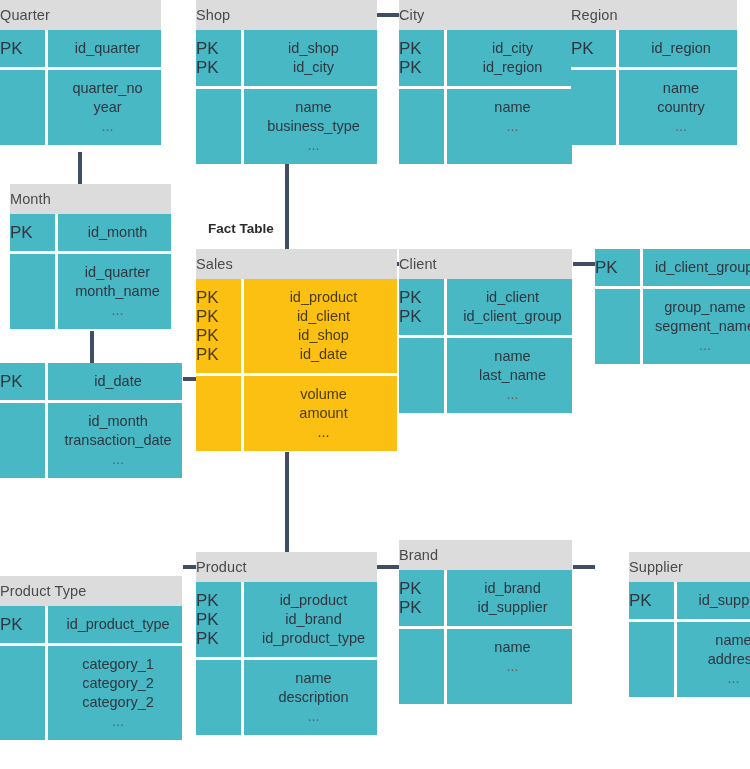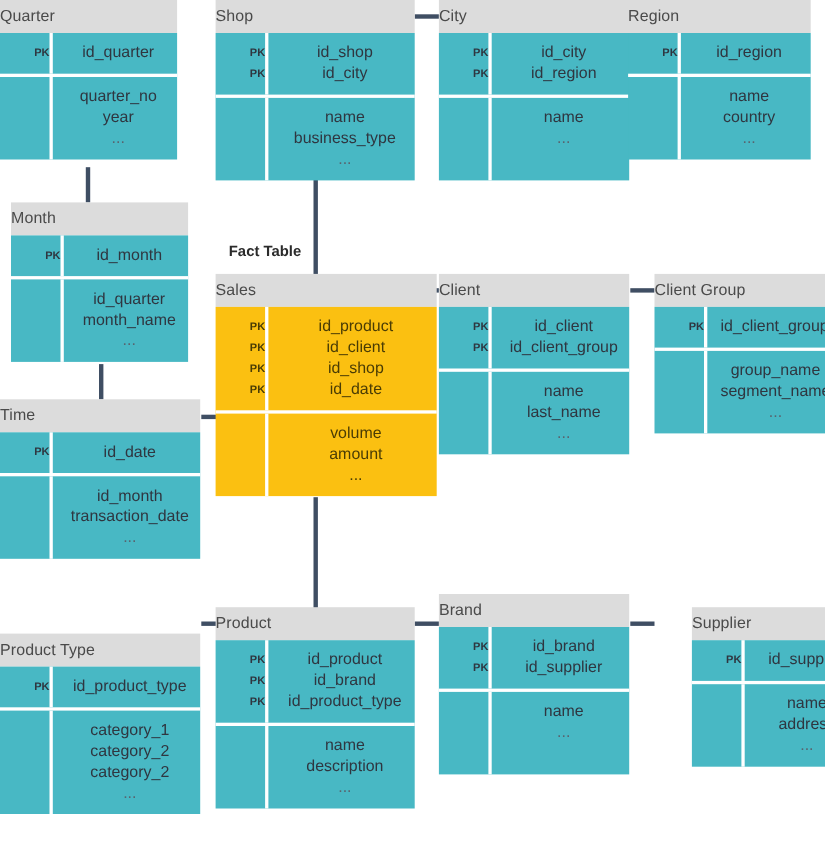--- a/index.html
+++ b/index.html
@@ -68,26 +68,25 @@
     box-sizing: border-box;
     text-align: center;
   }
   .row-line {
     font-size: 14.5px;
     line-height: 19px;
     color: #2f3640;
     white-space: nowrap;
   }
   .key-line {
-    font-size: 10px;
+    font-size: 17px;
     line-height: 19px;
     color: #2f3640;
-    text-align: right;
+    text-align: left;
     white-space: nowrap;
-    font-weight: bold;
   }
   .row-line.ellip,
   .key-line.blank {
     color: #59636e;
   }
   .entity.fact .row-line,
   .entity.fact .key-line {
     color: #4a3c05;
   }
   .pad-pk {
@@ -311,21 +310,20 @@
         <div class="col-attr">
           <div class="row-line">name</div>
           <div class="row-line">last_name</div>
           <div class="row-line ellip">...</div>
         </div>
       </div>
     </div>
   </div>
 
   <div class="entity" style="left:595px; top:249px; width:155px;">
-    <div class="entity-header">Client Group</div>
     <div class="entity-body">
       <div class="sect">
         <div class="col-key">
           <div class="key-line">PK</div>
         </div>
         <div class="col-attr">
           <div class="row-line">id_client_group</div>
         </div>
       </div>
       <div class="sect">
@@ -337,21 +335,20 @@
         <div class="col-attr">
           <div class="row-line">group_name</div>
           <div class="row-line">segment_name</div>
           <div class="row-line ellip">...</div>
         </div>
       </div>
     </div>
   </div>
 
   <div class="entity" style="left:0px; top:363px; width:182px;">
-    <div class="entity-header">Time</div>
     <div class="entity-body">
       <div class="sect">
         <div class="col-key">
           <div class="key-line">PK</div>
         </div>
         <div class="col-attr">
           <div class="row-line">id_date</div>
         </div>
       </div>
       <div class="sect">

